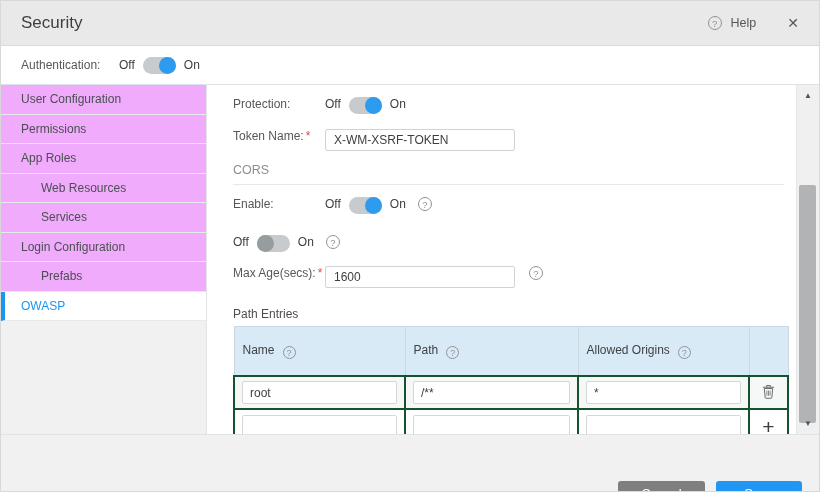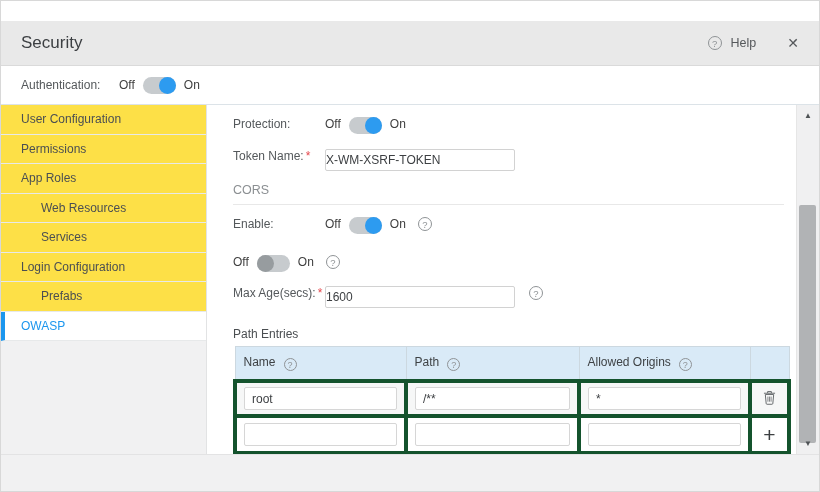--- a/index.html
+++ b/index.html
@@ -3,21 +3,21 @@
 <meta charset="utf-8">
 <style>
   * { margin:0; padding:0; box-sizing:border-box; }
   html,body { background:#fff; }
   body { font-family:"Liberation Sans", sans-serif; color:#3f4245; }
 
   .dialog { position:relative; width:820px; height:492px; background:#fff; overflow:hidden; border:1px solid #d8d8d8; }
 
   
   .hdr { height:45px; background:#e9e9e9; border-bottom:1px solid #dadada;
-         display:flex; align-items:center; padding:0 20px;margin-top:20px; }
+         display:flex; align-items:center; padding:0 20px; }
   .hdr-title { font-size:17px; color:#3c3f42; }
   .hdr-right { margin-left:auto; display:flex; align-items:center; gap:9px; }
   .qicon { display:inline-block; width:14px; height:14px; border:1px solid #8f9396; border-radius:50%;
            color:#8f9396; font-size:9.5px; line-height:13px; text-align:center; flex:0 0 auto; }
   .hdr-help-label { font-size:12.5px; color:#55585b; }
   .hdr-close { font-size:14px; color:#55585b; margin-left:22px; cursor:pointer; }
 
   
   .auth-bar { height:39px; background:#fff; border-bottom:1px solid #dce3e8;
               display:flex; align-items:center; padding:0 20px; }
@@ -28,48 +28,48 @@
   .toggle { width:33px; height:17px; border-radius:9px; background:#c7cbce; position:relative;
             margin:0 8px; cursor:pointer; flex:0 0 auto; }
   .toggle .knob { position:absolute; top:0; width:17px; height:17px; border-radius:50%; }
   .toggle.on .knob  { right:0; background:#2d9bf0; }
   .toggle.off .knob { left:0;  background:#979c9f; }
 
   
   .body { display:flex; height:349px; }
 
   .sidebar { width:206px; background:#f1f1f2; border-right:1px solid #e2e3e4; flex:0 0 auto; }
-  .side-item { height:29.5px; display:flex; align-items:center; background:#fde047;
+  .side-item { height:29.5px; display:flex; align-items:center; background:#f0abfc;
                border-bottom:1px solid #e7e9ea; padding-left:20px; font-size:12px; color:#4b4f52; cursor:pointer; }
   .side-item.indent { padding-left:40px; }
   .side-item.active { background:#fff; color:#1b96ee; border-left:4px solid #1b96ee; padding-left:16px; }
 
   .content { flex:1 1 auto; background:#fff; padding-left:26px; border-right:1px solid #e6e6e6; overflow:hidden; }
   .frow { display:flex; align-items:flex-start; font-size:12px; color:#54585b; }
   .flabel { width:92px; flex:0 0 auto; }
   .req { color:#e5484d; margin-left:2px; }
   .txt-input { width:190px; height:22px; border:1px solid #d2d2d2; border-radius:2px;
-               padding:0 0; font-size:12px; color:#3c3f42; font-family:"Liberation Sans", sans-serif; background:#fff; }
+               padding:0 8px; font-size:12px; color:#3c3f42; font-family:"Liberation Sans", sans-serif; background:#fff; }
   .row-protection { margin-top:12px; }
   .row-token { margin-top:15px; }
   .cors-title { margin-top:12px; font-size:12.5px; color:#8b8f92; }
   .sect-rule { margin-top:7px; margin-right:12px; border:none; border-top:1px solid #e8e8e8; }
   .row-enable { margin-top:12px; }
   .row-allow { margin-top:21px; }
   .row-maxage { margin-top:14px; }
   .help-after { margin-left:12px; cursor:pointer; }
   .help-after-input { margin-left:14px; cursor:pointer; }
   .path-title { margin-top:19px; font-size:12px; color:#4a4e51; }
 
   
   table.pe { margin-top:5px; width:554px; border-collapse:collapse; table-layout:fixed; }
   table.pe th { background:#d9eaf7; border:1px solid #ccd8e0; height:21px; font-weight:normal;
-                text-align:left; padding:8px 8px; font-size:12px; color:#3e4245; }
+                text-align:left; padding:16px 8px; font-size:12px; color:#3e4245; }
   table.pe th .qicon { width:13px; height:13px; font-size:9px; line-height:12px; vertical-align:-2px; margin-left:8px; }
-  table.pe td { border:4px solid #14532d; height:33px; padding:4px 7px; }
+  table.pe td { border:2px solid #14532d; height:33px; padding:4px 7px; }
   tr.row-filled td { background:#f6f7f7; }
   tr.row-empty td { background:#fff; }
   .cell-input { width:100%; height:23px; border:1px solid #d6d6d6; border-radius:2px; padding:0 7px;
                 font-size:12px; color:#3c3f42; font-family:"Liberation Sans", sans-serif; background:#fff; }
   td.action { text-align:center; padding:0; }
   .icon-btn { background:transparent; border:none; cursor:pointer; padding:2px 4px; }
   .plus-glyph { font-size:21px; color:#3c3f42; font-weight:400; line-height:1; }
 
   
   .vscroll { width:22px; flex:0 0 auto; background:#f0f0f1; position:relative; }

